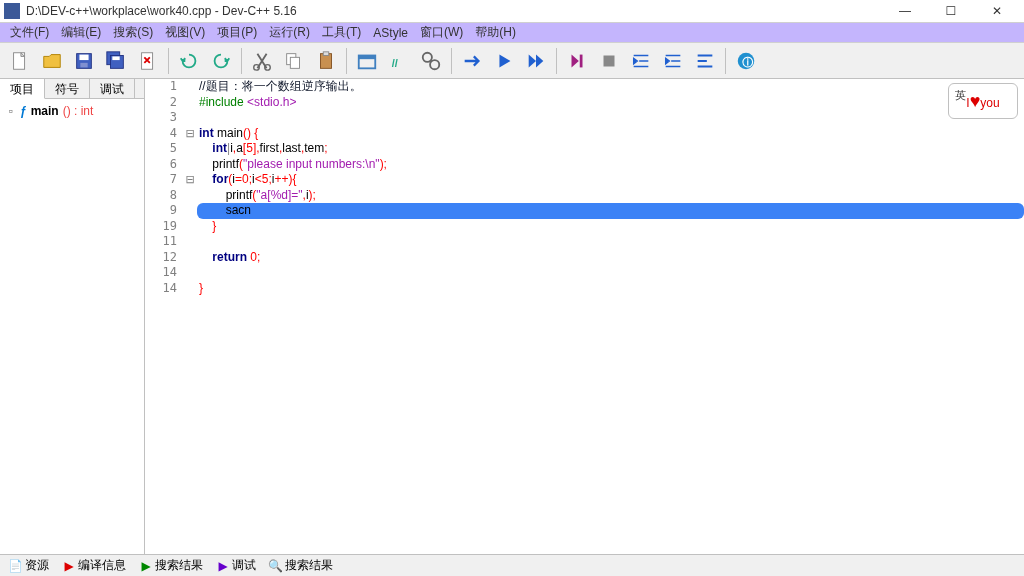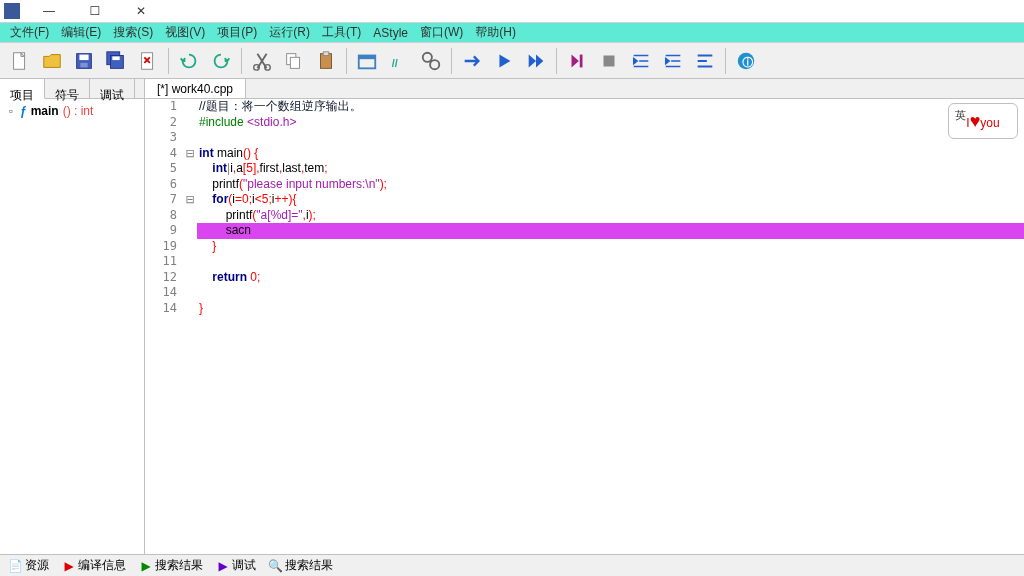--- a/index.html
+++ b/index.html
@@ -6,36 +6,36 @@
 body { background: #f0f0f0; width: 1024px; height: 576px; overflow: hidden; position: relative; }
 
 
 .titlebar { height: 23px; background: #fff; display: flex; align-items: center; padding: 0 4px; border-bottom: 1px solid #d0d0d0; }
 .titlebar .app-icon { width: 16px; height: 16px; background: #3b5998; margin-right: 6px; display: inline-block; }
 .titlebar .title { flex: 1; color: #333; }
 .titlebar .win-controls { display: flex; gap: 0; }
 .titlebar .win-btn { width: 46px; height: 23px; display: flex; align-items: center; justify-content: center; color: #333; }
 
 
-.menubar { height: 20px; background: #5eead4; display: flex; align-items: center; padding: 0 4px; border-bottom: 1px solid #d0d0d0; }
+.menubar { height: 20px; background: #c4b5fd; display: flex; align-items: center; padding: 0 4px; border-bottom: 1px solid #d0d0d0; }
 .menubar .menu-item { padding: 2px 6px; color: #333; cursor: default; }
 
 
 .toolbar { height: 36px; background: #f0f0f0; display: flex; align-items: center; padding: 2px 4px; gap: 0; border-bottom: 1px solid #c0c0c0; }
 .toolbar .tb-btn { width: 30px; height: 30px; display: flex; align-items: center; justify-content: center; border: 1px solid transparent; border-radius: 3px; margin: 0 1px; }
 .toolbar .tb-sep { width: 1px; height: 26px; background: #c0c0c0; margin: 0 4px; }
 .toolbar svg { width: 22px; height: 22px; }
 
 
 .main { display: flex; height: 475px; }
 
 
 .sidepanel { width: 145px; background: #fff; border-right: 1px solid #c0c0c0; display: flex; flex-direction: column; }
 .side-tabs { height: 20px; display: flex; border-bottom: 1px solid #c0c0c0; background: #f0f0f0; }
-.side-tab { padding: 8px 10px; border-right: 1px solid #c0c0c0; background: #f0f0f0; cursor: default; }
+.side-tab { padding: 2px 10px; border-right: 1px solid #c0c0c0; background: #f0f0f0; cursor: default; }
 .side-tab.active { background: #fff; border-bottom: 1px solid #fff; margin-bottom: -1px; }
 .side-tree { flex: 1; padding: 4px; }
 .tree-node { display: flex; align-items: center; gap: 4px; padding: 1px 2px; }
 .tree-node .expand { width: 10px; text-align: center; color: #666; }
 .tree-node .fn-icon { color: #0078d4; font-weight: bold; }
 .tree-node .fn-name { font-weight: bold; }
 .tree-node .fn-sig { color: #ef4444; }
 
 
 .editor-area { flex: 1; display: flex; flex-direction: column; background: #fff; }
@@ -43,21 +43,21 @@
 .editor-tab { padding: 2px 12px; background: #fff; border-right: 1px solid #c0c0c0; display: flex; align-items: center; gap: 4px; }
 .editor { flex: 1; display: flex; font-family: Consolas, "Courier New", monospace; font-size: 13px; overflow: hidden; position: relative; }
 .gutter { width: 38px; text-align: right; color: #808080; padding-right: 6px; background: #fff; user-select: none; }
 .gutter .ln { height: 15.5px; line-height: 15.5px; font-family: Consolas, monospace; }
 .fold-gutter { width: 14px; background: #fff; }
 .fold-gutter .fg { height: 15.5px; display: flex; align-items: center; justify-content: center; color: #808080; font-size: 10px; line-height: 15.5px; }
 .fold-gutter .fg.box { }
 .fold-gutter .fg.box::before { content: "⊟"; font-size: 11px; }
 .code { flex: 1; white-space: pre; line-height: 15.5px; font-family: Consolas, "Courier New", monospace; }
 .code-line { height: 15.5px; padding-left: 2px; }
-.code-line.hl { background: #d946ef; }
+.code-line.hl { background: #3b82f6; border-radius: 6px; }
 .c-comment { color: #0f172a; }
 .c-pre { color: #008000; }
 .c-kw { color: #000080; font-weight: bold; }
 .c-str { color: #a21caf; }
 .c-num { color: #ff0000; }
 .c-punct { color: #ff0000; }
 
 
 .watermark { position: absolute; top: 4px; right: 6px; width: 70px; height: 36px; border: 1px solid #c0c0c0; border-radius: 6px; background: #fff; display: flex; align-items: center; justify-content: center; font-size: 10px; color: #b00; }
 .watermark .char { position: absolute; left: 6px; top: 4px; color: #333; font-size: 11px; }
@@ -66,20 +66,21 @@
 
 .bottom-tabs { height: 22px; background: #f0f0f0; border-top: 1px solid #c0c0c0; display: flex; align-items: center; padding: 0 4px; gap: 2px; }
 .bottom-tab { padding: 2px 6px; display: flex; align-items: center; gap: 3px; cursor: default; }
 .bottom-tab .bt-icon { width: 12px; height: 12px; display: inline-flex; align-items: center; justify-content: center; }
 </style>
 </head>
 <body>
 
 <div class="titlebar">
   <span class="app-icon"></span>
+  <span class="title">D:\DEV-c++\workplace\work40.cpp - Dev-C++ 5.16</span>
   <div class="win-controls">
     <div class="win-btn">—</div>
     <div class="win-btn">☐</div>
     <div class="win-btn close">✕</div>
   </div>
 </div>
 
 <div class="menubar" id="menubar">
     <div class="menu-item">文件(F)</div>
     <div class="menu-item">编辑(E)</div>
@@ -240,25 +241,20 @@
       <div class="tree-node">
         <span class="expand">▫</span>
         <span class="fn-icon">ƒ</span>
         <span class="fn-name">main</span>
         <span class="fn-sig"> () : int</span>
       </div>
     </div>
   </div>
 
   <div class="editor-area">
-    <div class="editor-tabs">
-      <div class="editor-tab">
-        <span>[*] work40.cpp</span>
-      </div>
-    </div>
     <div class="editor">
       <div class="gutter" id="gutter">
           <div class="ln">1</div>
           <div class="ln">2</div>
           <div class="ln">3</div>
           <div class="ln">4</div>
           <div class="ln">5</div>
           <div class="ln">6</div>
           <div class="ln">7</div>
           <div class="ln">8</div>

